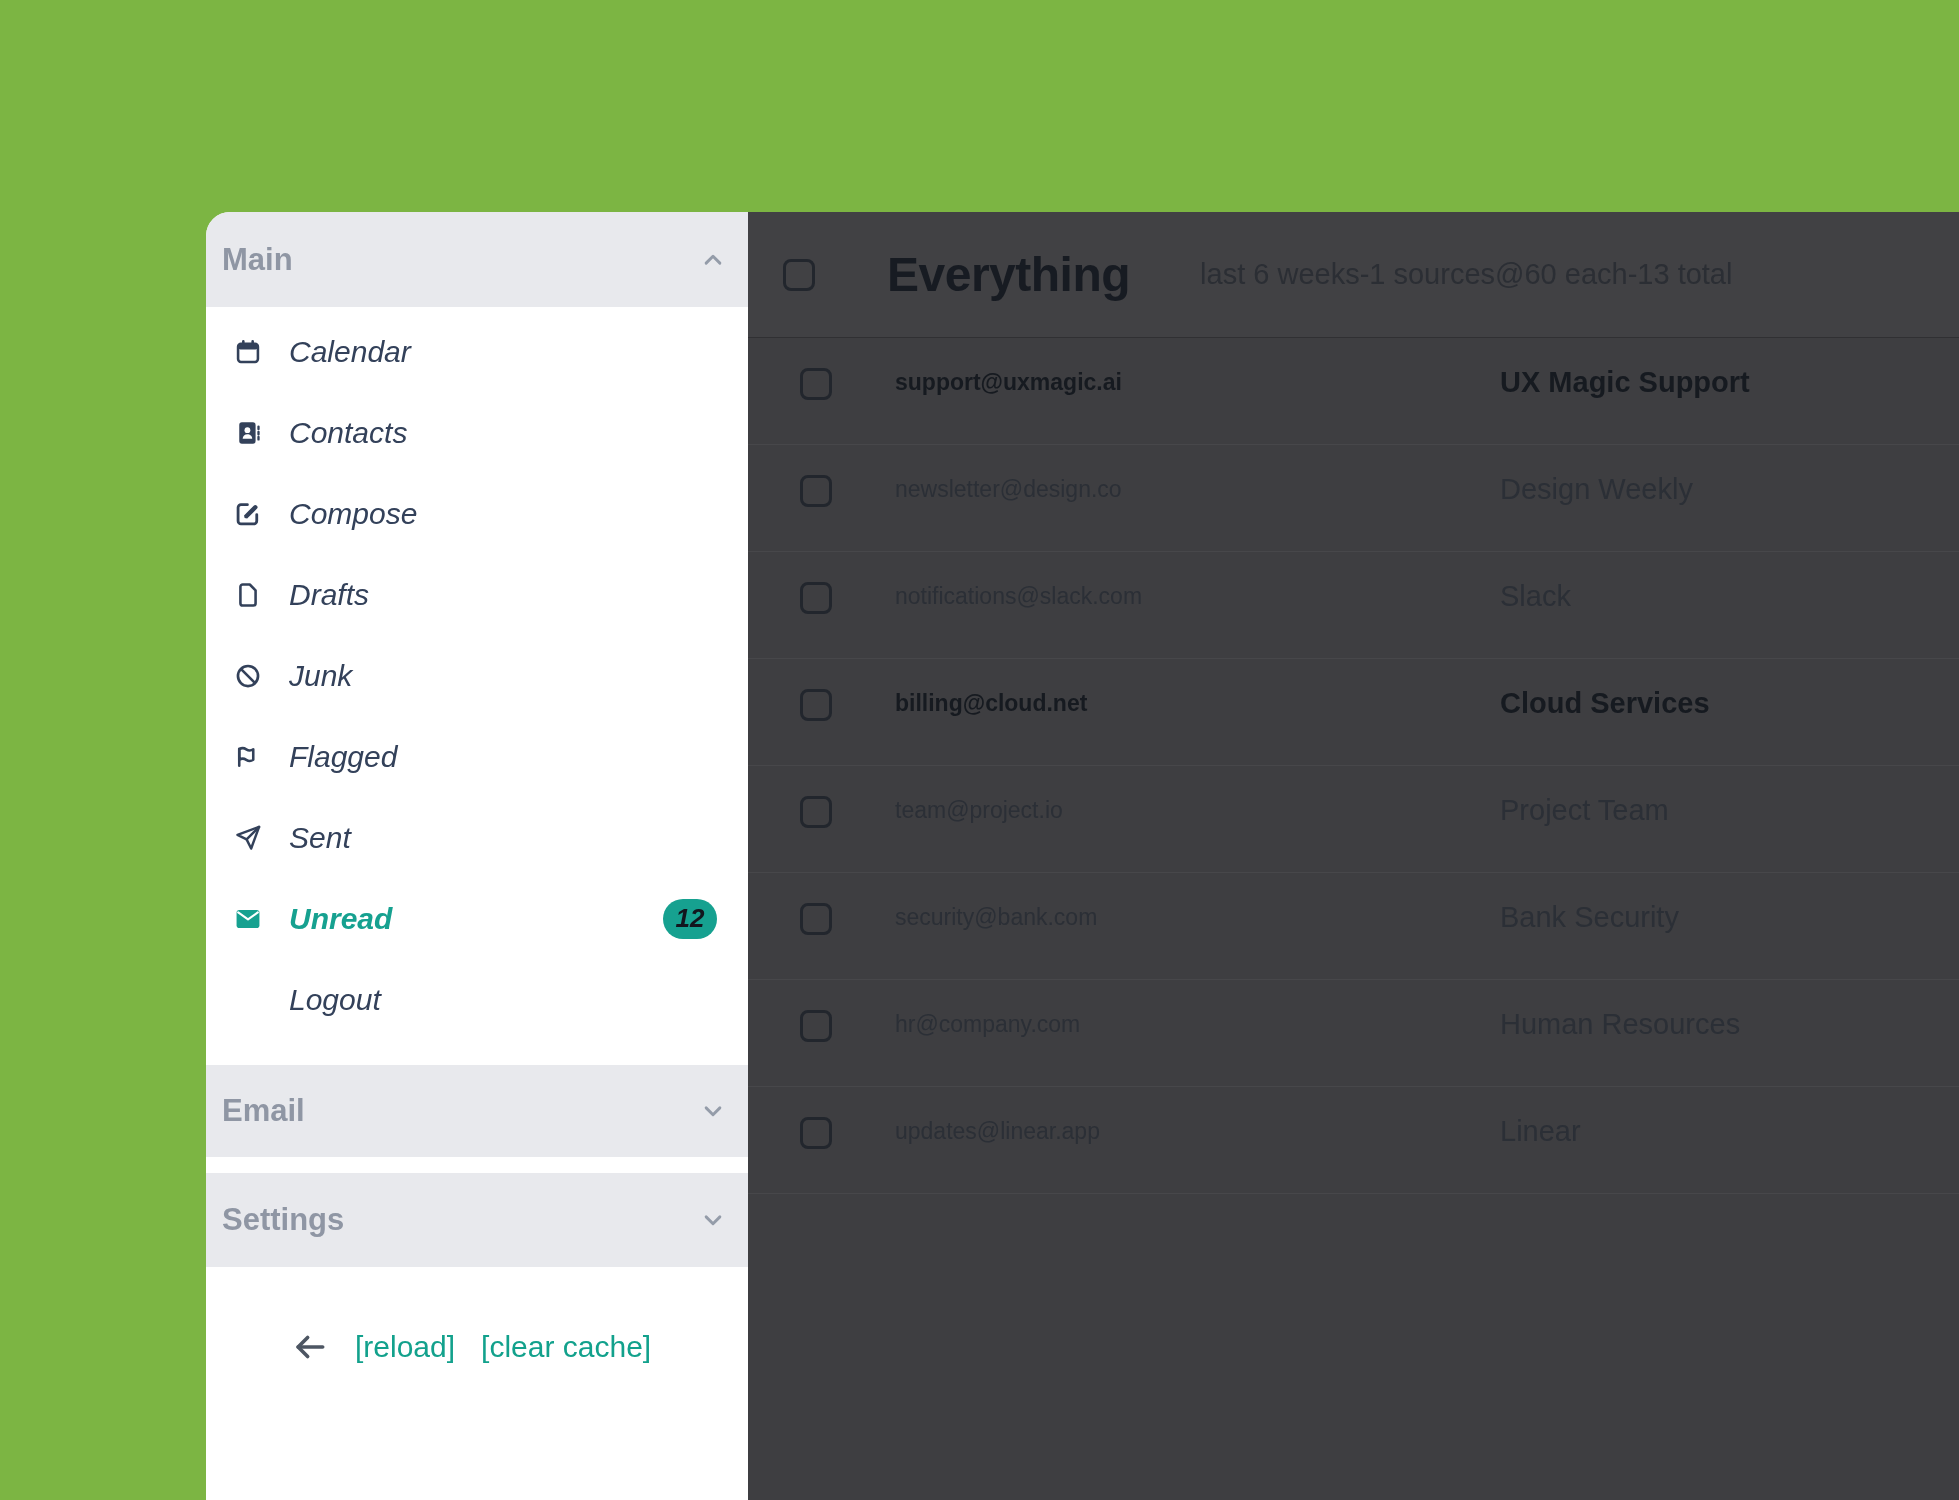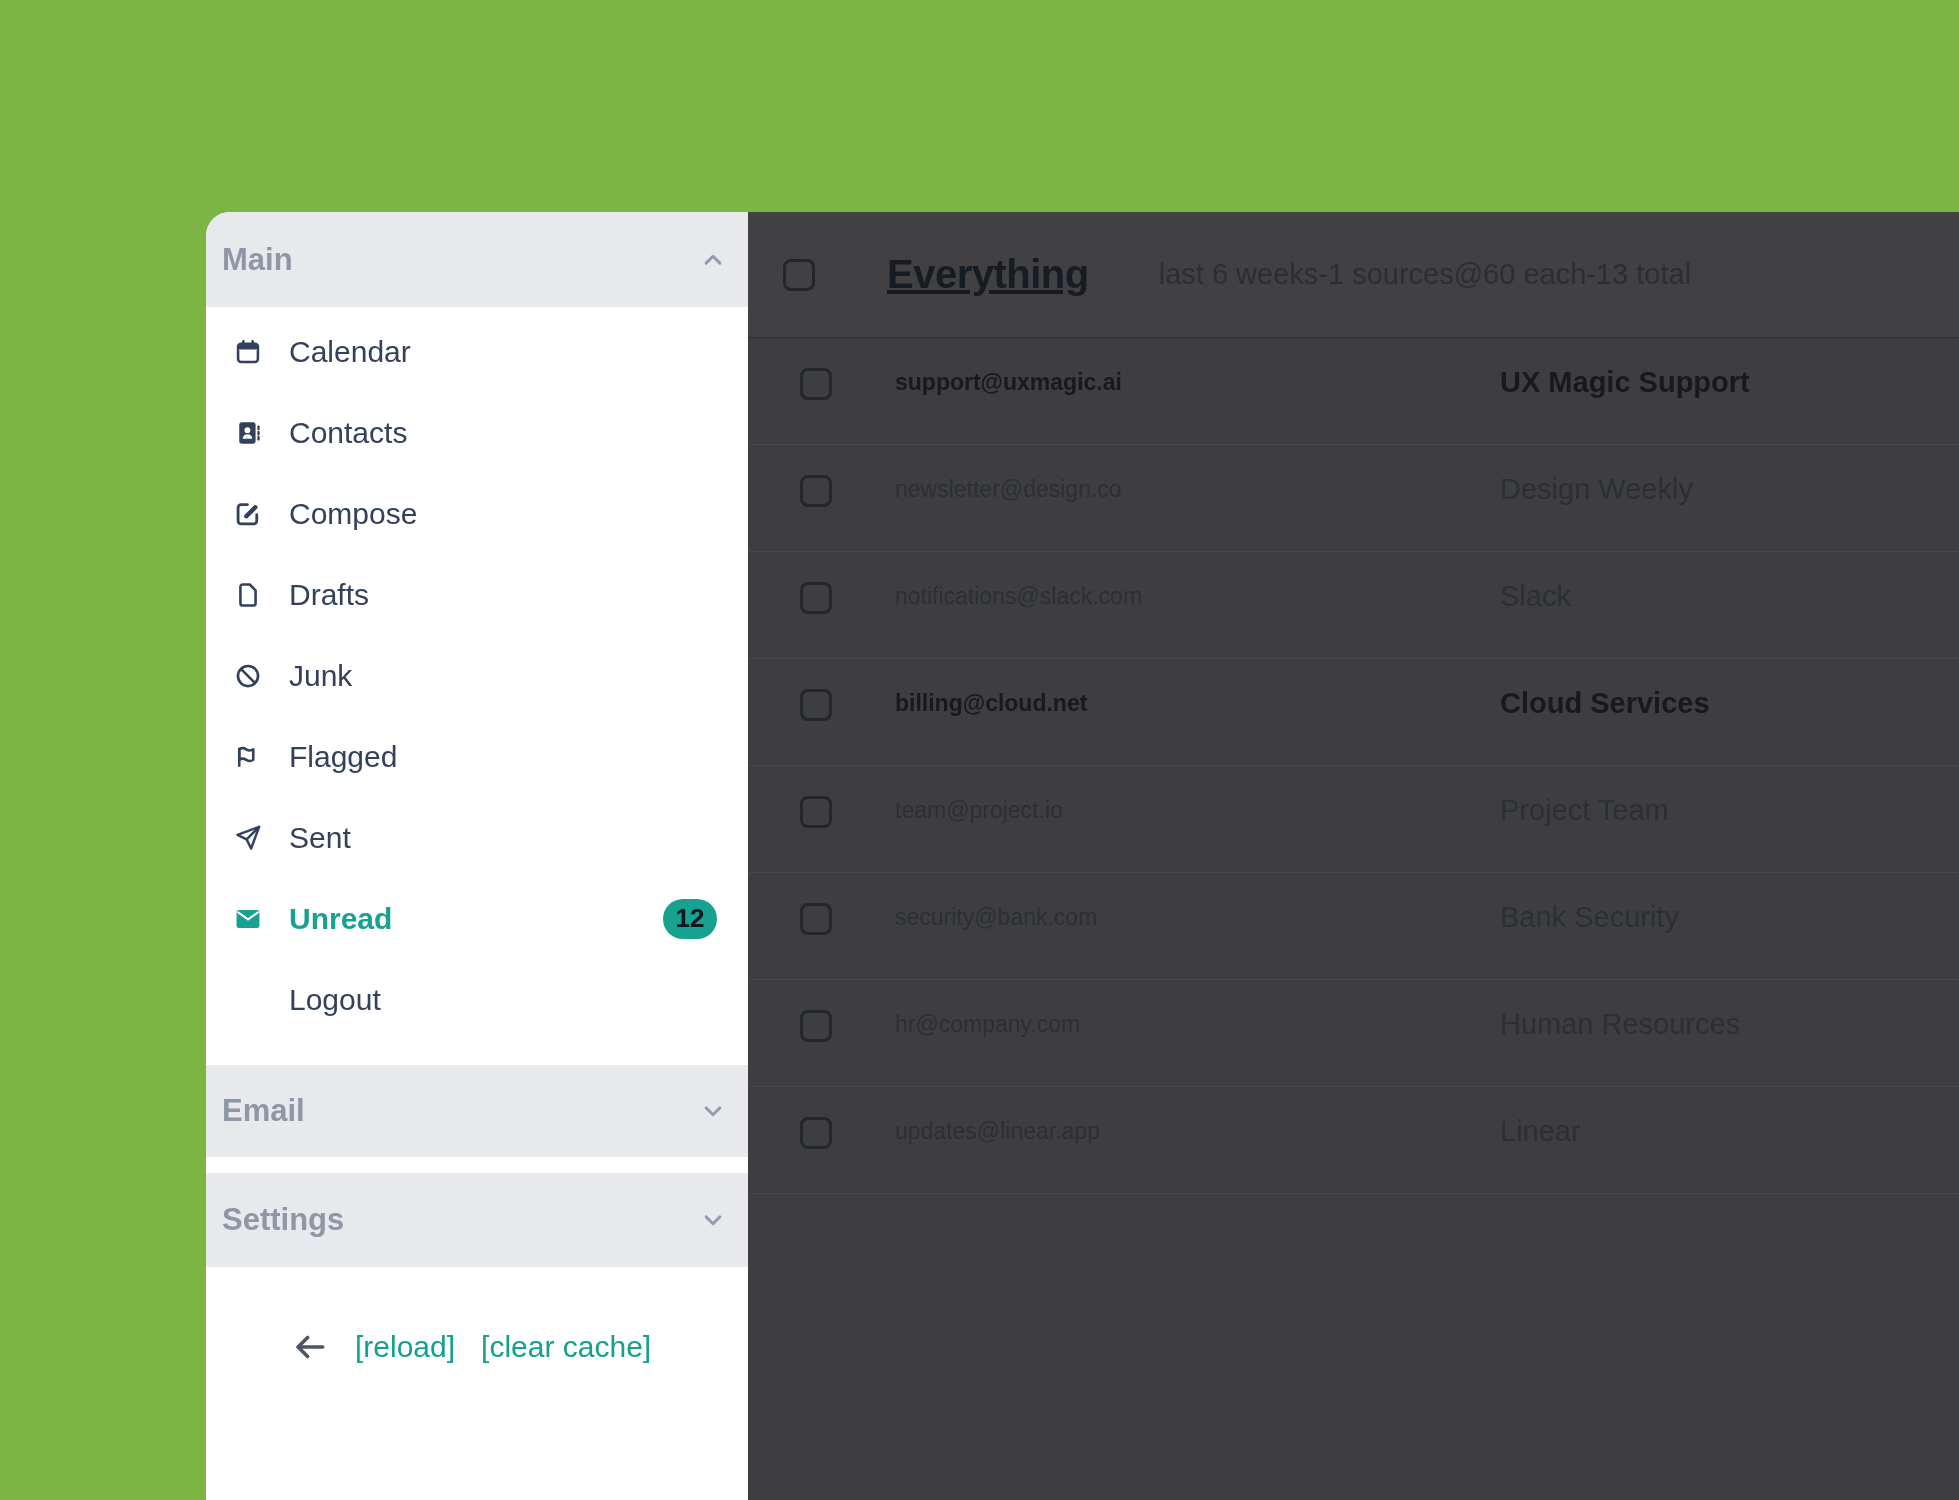--- a/index.html
+++ b/index.html
@@ -33,21 +33,21 @@
   .search-input{
     flex:1;height:68px;border:none;outline:none;border-radius:16px;
     background:#f2f3f6;font-family:inherit;font-size:29px;color:#475063;
     padding:0 30px;box-sizing:border-box;
   }
   .search-input::placeholder{color:#9aa3b2;}
 
   .nav{flex:none;margin-top:4px;display:flex;flex-direction:column;}
   .nav-item{
     height:81px;display:flex;align-items:center;padding-left:22px;cursor:pointer;
-    color:#33415a;font-size:30px;
+    color:#33415a;font-size:30px;font-style:italic;
   }
   .nav-item .nicon{flex:none;width:40px;height:28px;display:flex;align-items:center;justify-content:center;color:#33415a;}
   .nav-item .nicon svg{width:28px;height:28px;display:block;}
   .nav-item .nlabel{margin-left:21px;}
   .nav-item.active{color:#16a190;font-weight:700;}
   .nav-item.active .nicon{color:#16a190;}
   .badge{
     margin-left:auto;margin-right:31px;min-width:54px;height:40px;border-radius:20px;
     background:#16a190;color:#12161e;font-size:26px;font-weight:700;
     display:flex;align-items:center;justify-content:center;padding:16px 10px;box-sizing:border-box;
@@ -64,21 +64,21 @@
     background:#3e3e41;
   }
   .mp-header{
     height:126px;display:flex;align-items:center;padding-left:35px;box-sizing:border-box;
     background:#414144;border-bottom:1px solid rgba(0,0,0,0.25);
   }
   .cb{
     flex:none;width:32px;height:32px;border:3px solid #22262d;border-radius:8px;
     background:transparent;box-sizing:border-box;cursor:pointer;
   }
-  .mp-title{margin:0 0 0 72px;font-size:40px;font-weight:700;color:#171b22;letter-spacing:-0.5px;text-decoration:underline;}
+  .mp-title{margin:0 0 0 72px;font-size:48px;font-weight:700;color:#171b22;letter-spacing:-0.5px;}
   .mp-subtitle{margin-left:70px;font-size:29px;color:#2b2e34;}
 
   .mrow{
     position:relative;height:107px;box-sizing:border-box;
     padding:26px 0 0 52px;display:flex;align-items:flex-start;
     border-bottom:1px solid rgba(255,255,255,0.05);cursor:pointer;
   }
   .mrow .cb{margin-top:4px;}
   .m-email{margin-left:63px;font-size:23px;line-height:36px;color:#2b2f36;}
   .m-name{position:absolute;left:752px;top:26px;font-size:29px;line-height:36px;color:#2b2f36;}

